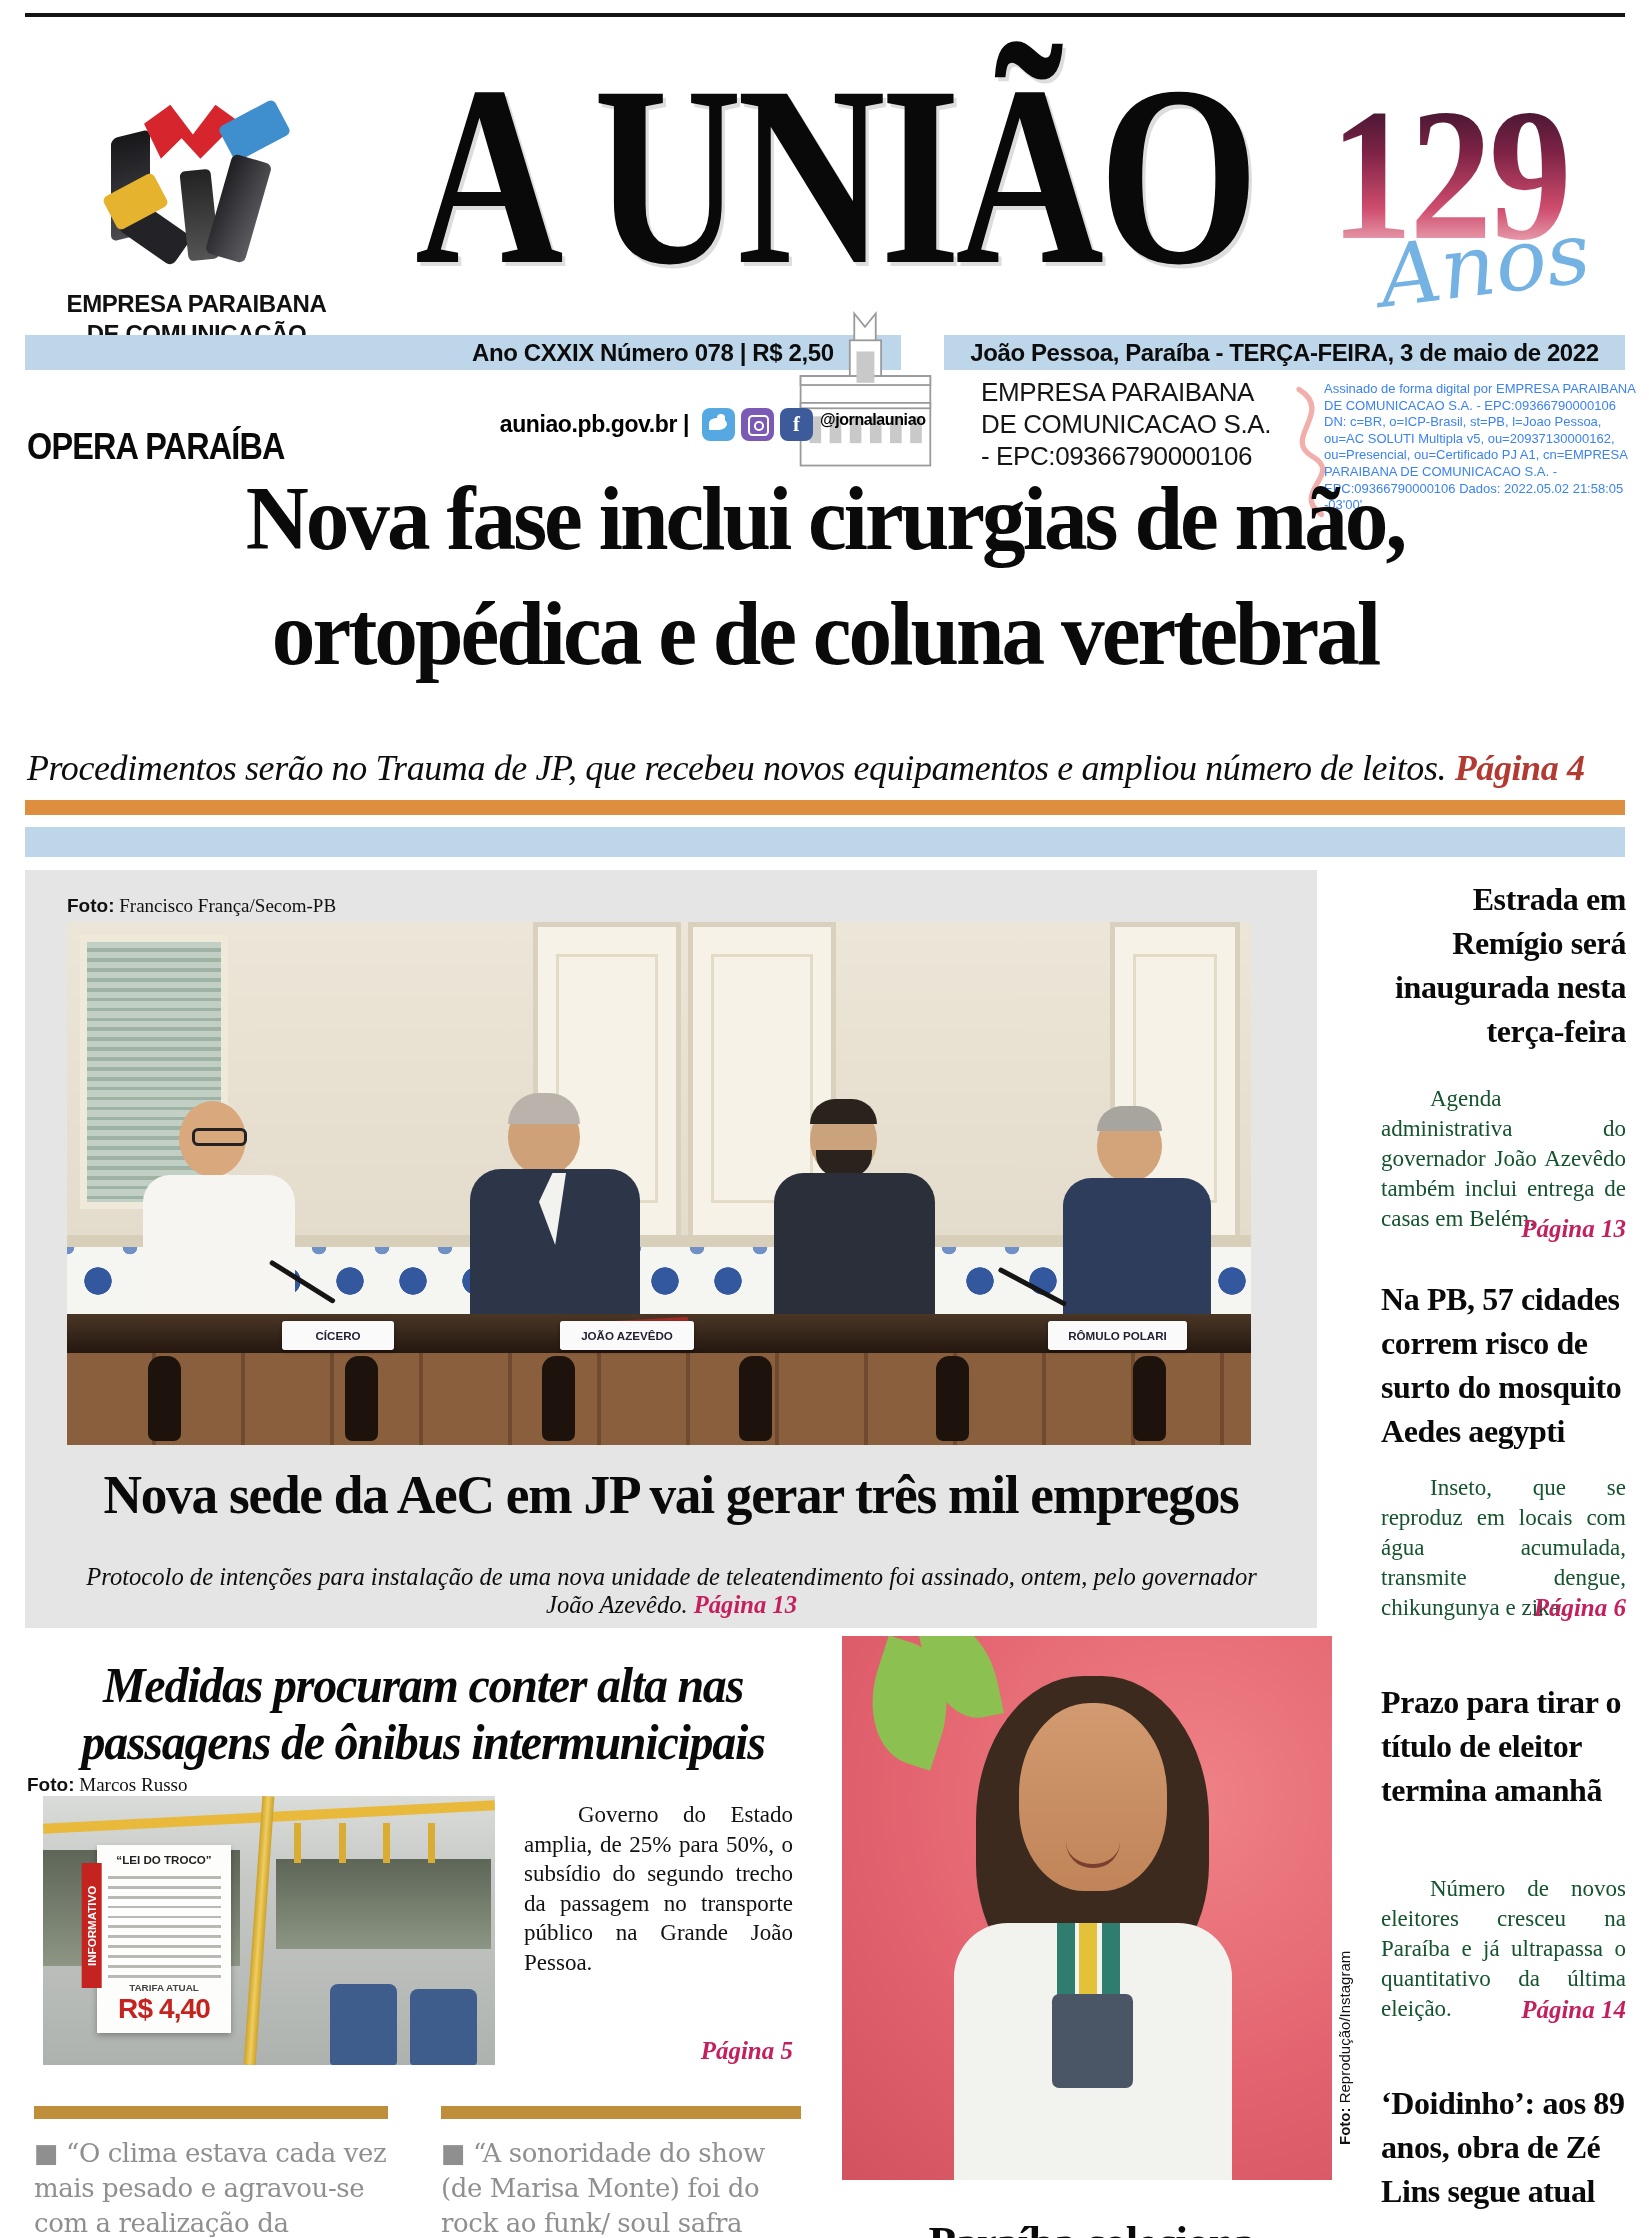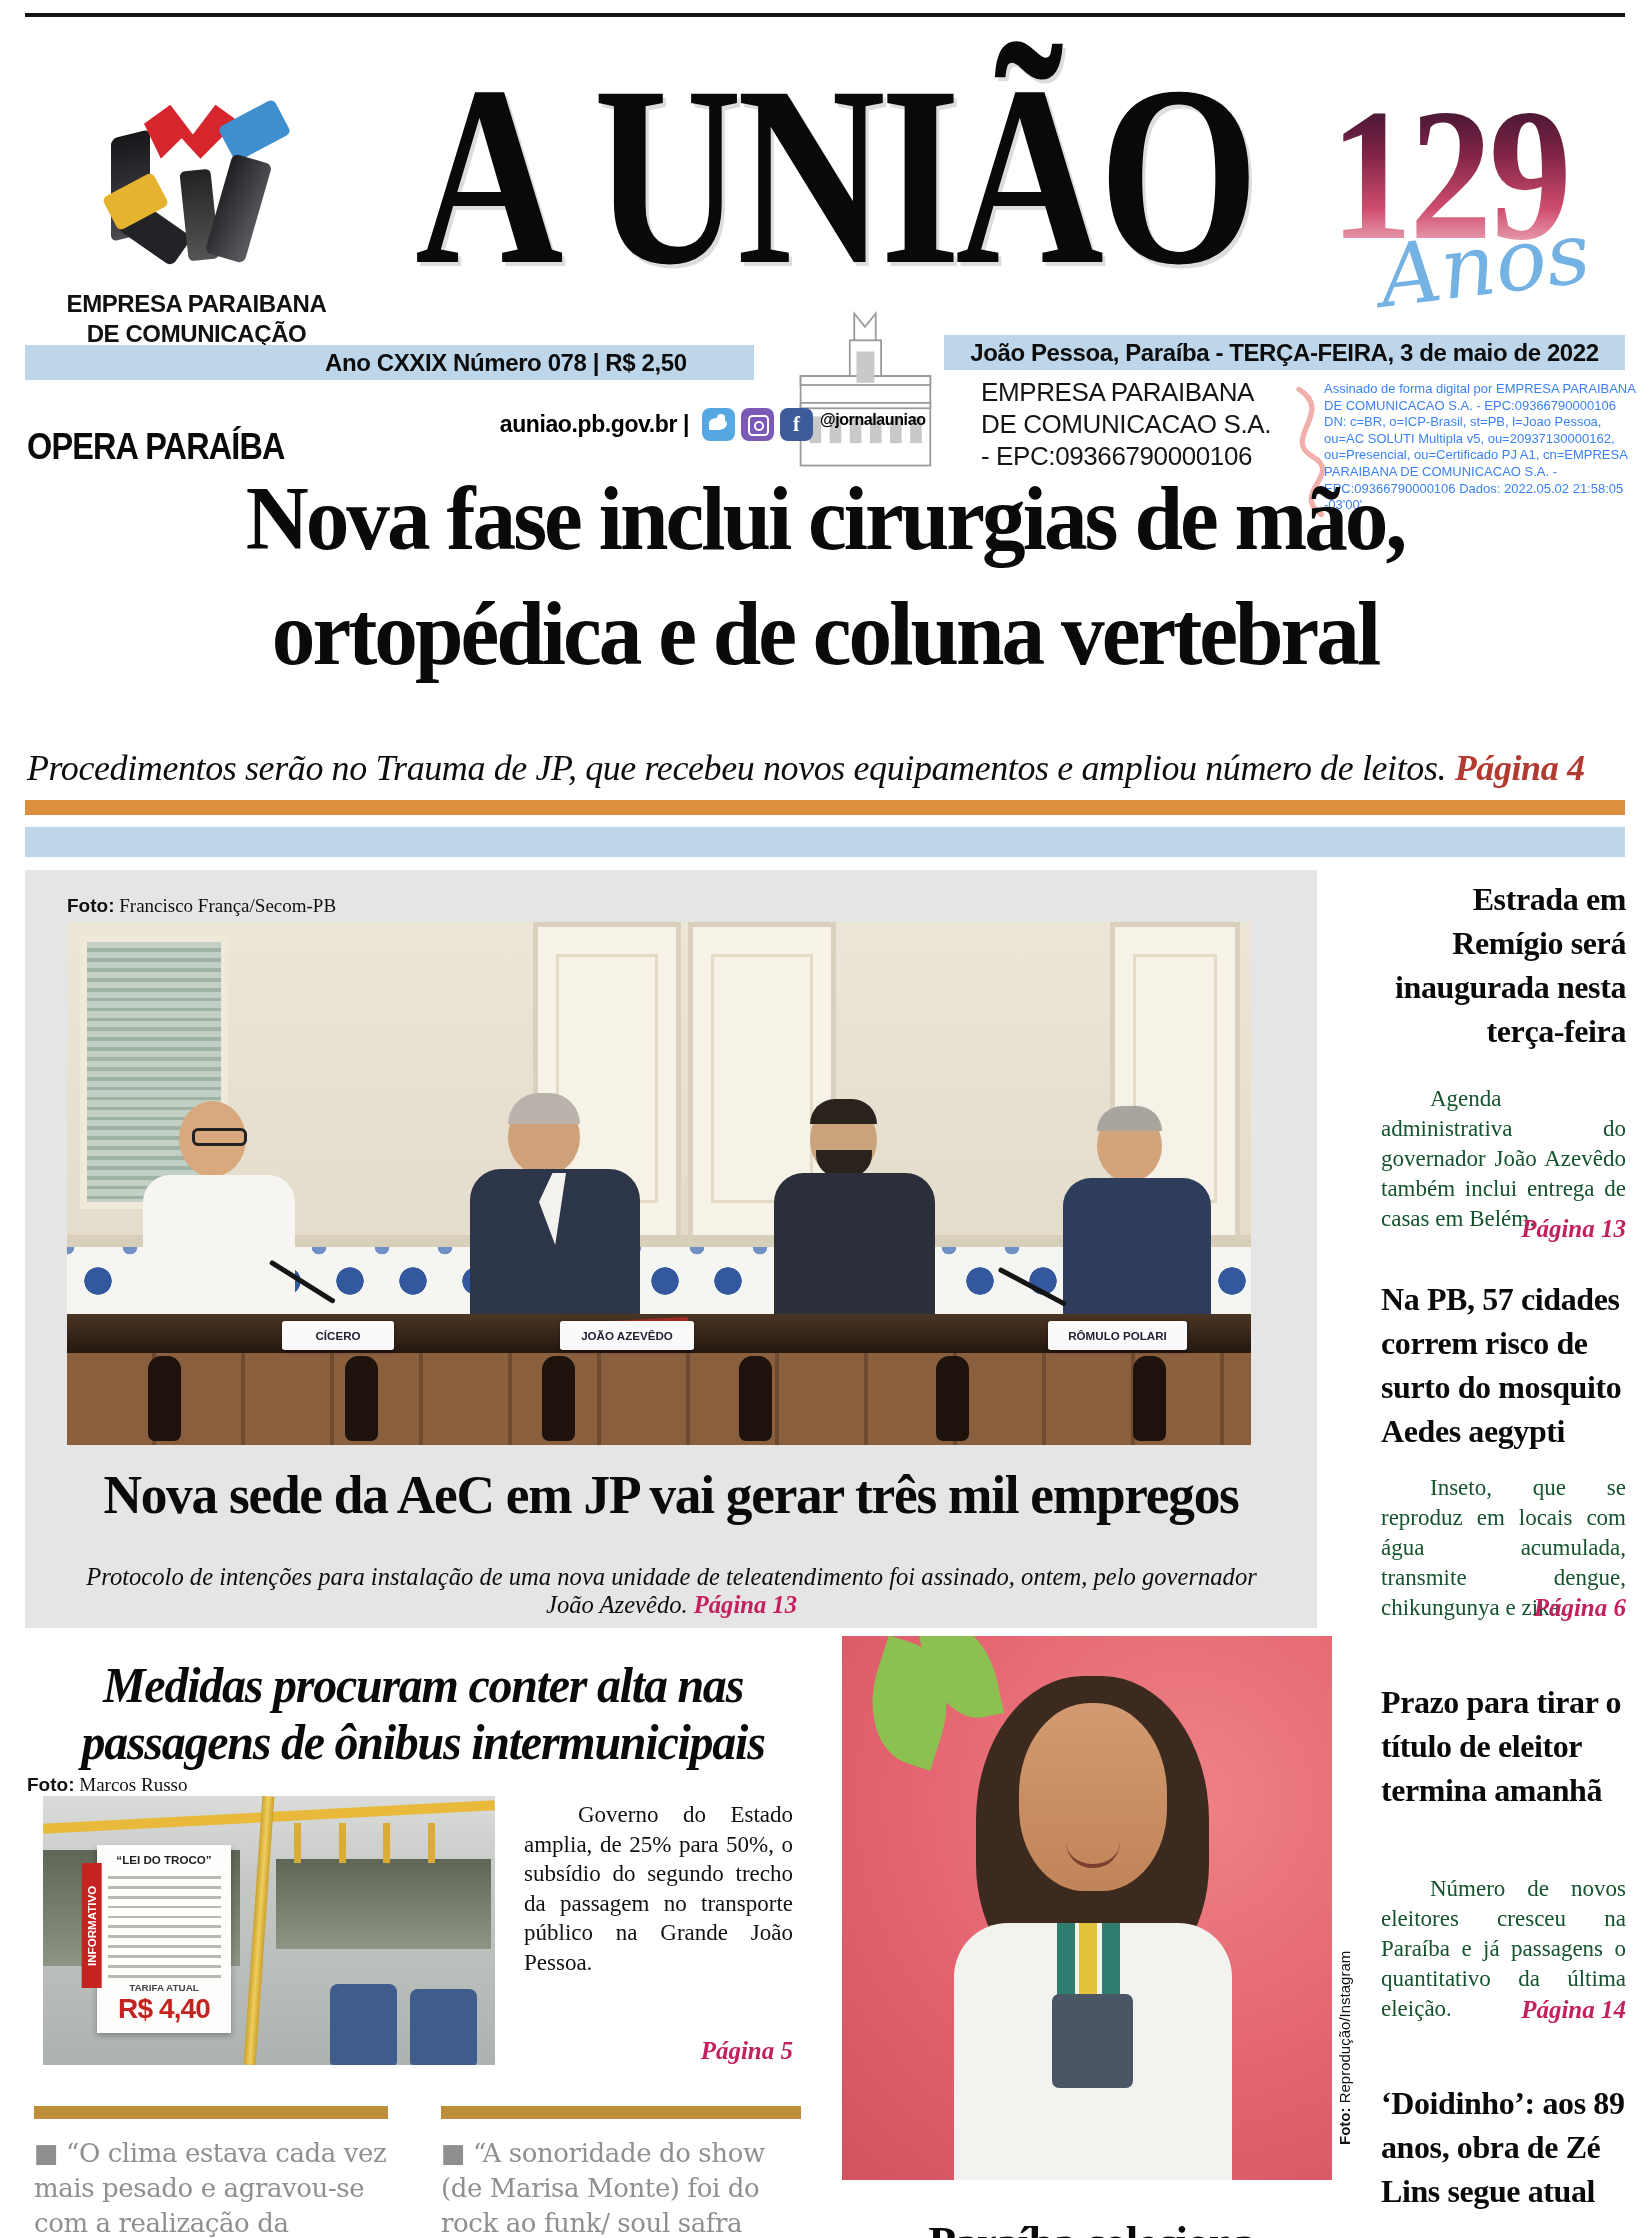--- a/index.html
+++ b/index.html
@@ -32,21 +32,21 @@
   .mast{left:313px;top:47px;width:1021px;height:264px;font-size:257px;line-height:257px;text-align:center;font-weight:bold;letter-spacing:-6.3px;color:#090909;transform:scaleX(.8);transform-origin:center;text-shadow:4px 4px 0 rgba(120,120,120,.25);}
 
   
   .anniv{left:1312px;top:81px;width:304px;height:278px;}
   .n129{left:18px;top:0;font-size:188px;line-height:188px;font-weight:bold;letter-spacing:-3.6px;font-family:"Liberation Serif",serif;background:linear-gradient(180deg,#231026 0%,#7e2346 38%,#cf4d6e 68%,#efb9c4 92%,#f9ecee 100%);-webkit-background-clip:text;background-clip:text;color:transparent;transform:scaleX(.88);transform-origin:left;}
   .anos{left:67px;top:134px;font-size:85px;color:#74b2e4;font-family:"DejaVu Serif",serif;font-style:italic;transform:rotate(-7deg);}
   .tagline{left:0;top:251px;width:304px;text-align:center;font-size:26px;color:#c2272f;font-weight:bold;font-family:"Liberation Serif",serif;letter-spacing:-0.4px;}
 
   
   .bar{height:35px;background:var(--bar-blue,#bed6e9);line-height:35px;font-weight:bold;font-size:24px;letter-spacing:-0.4px;color:#0c0c0c;}
-  .barL{left:24.6px;top:335px;width:729px;text-align:right;padding-right:67px;box-sizing:border-box;margin-top:10px;}
+  .barL{left:24.6px;top:335px;width:876px;text-align:right;padding-right:67px;box-sizing:border-box;}
   .barR{left:944px;top:335px;width:681px;text-align:center;}
   .building{left:787px;top:309px;width:156px;height:161px;}
 
   
   .website{left:385px;top:411px;width:304px;text-align:right;font-size:23px;font-weight:bold;letter-spacing:-0.4px;}
   .icon{top:408px;width:33px;height:33px;border-radius:8px;color:#fff;text-align:center;line-height:33px;font-size:20.6px;font-weight:bold;}
   .tw{left:702px;background:#56a8e2;}
   .ig{left:741px;background:#7a5ab5;}
   .fb{left:780px;background:#3d5a9a;font-family:"Liberation Serif",serif;}
   .igcam{position:absolute;left:7.2px;top:7.2px;width:17px;height:17px;border:2.7px solid #fff;border-radius:4.5px;}
@@ -259,21 +259,21 @@
 
 <div class="s rc rchead" style="top:877px;text-align:right;">Estrada em Remígio será inaugurada nesta terça-feira</div>
 <div class="s rc rcbody just" style="top:1084px;">Agenda administrativa do governador João Azevêdo também inclui entrega de casas em Belém.</div>
 <div class="s rc rcpage" style="top:1214px;"><span class="pagpink">Página 13</span></div>
 
 <div class="s rc rchead" style="top:1277px;">Na PB, 57 cidades correm risco de surto do mosquito Aedes aegypti</div>
 <div class="s rc rcbody just" style="top:1473px;">Inseto, que se reproduz em locais com água acumulada, transmite dengue, chikungunya e zika.</div>
 <div class="s rc rcpage" style="top:1593px;"><span class="pagpink">Página 6</span></div>
 
 <div class="s rc rchead" style="top:1680px;">Prazo para tirar o título de eleitor termina amanhã</div>
-<div class="s rc rcbody just" style="top:1874px;">Número de novos eleitores cresceu na Paraíba e já passagens o quantitativo da última eleição.</div>
+<div class="s rc rcbody just" style="top:1874px;">Número de novos eleitores cresceu na Paraíba e já ultrapassa o quantitativo da última eleição.</div>
 <div class="s rc rcpage" style="top:1995px;"><span class="pagpink">Página 14</span></div>
 
 <div class="s rc rchead" style="top:2081px;">‘Doidinho’: aos 89 anos, obra de Zé Lins segue atual</div>
 
 <div class="s bushead">
   <span class="hl">Medidas procuram conter alta nas</span>
   <span class="hl">passagens de ônibus intermunicipais</span>
 </div>
 <div class="s credit buscredit"><span class="cl">Foto:</span><span class="cn"> Marcos Russo</span></div>
 <div class="s busphoto">

